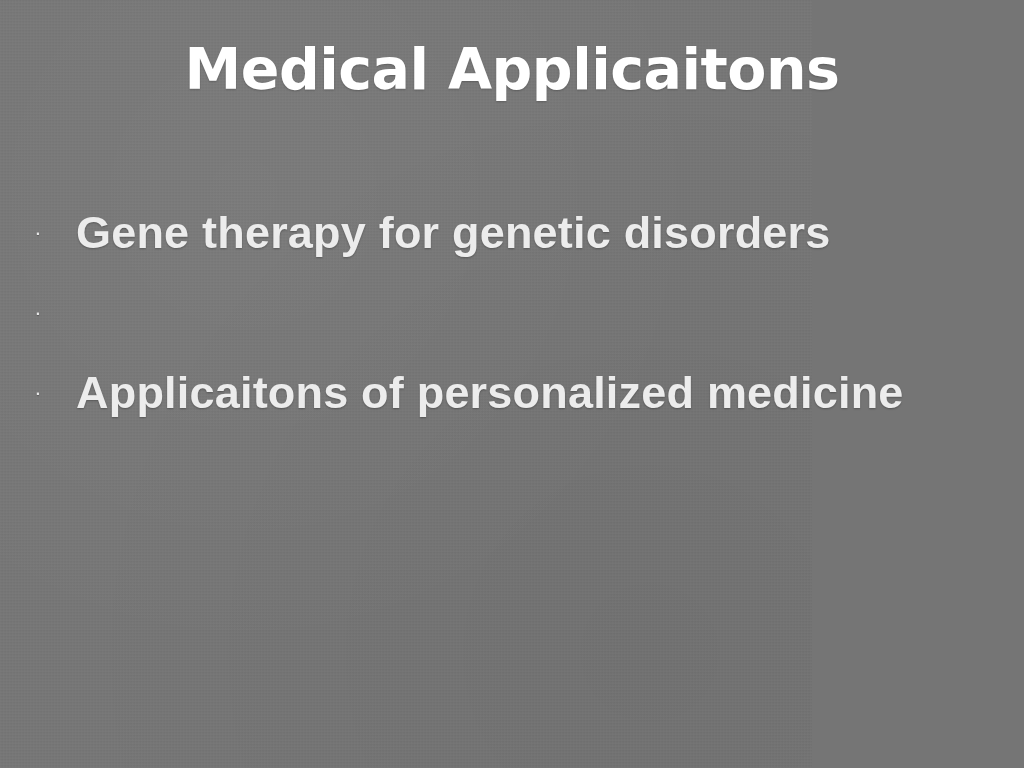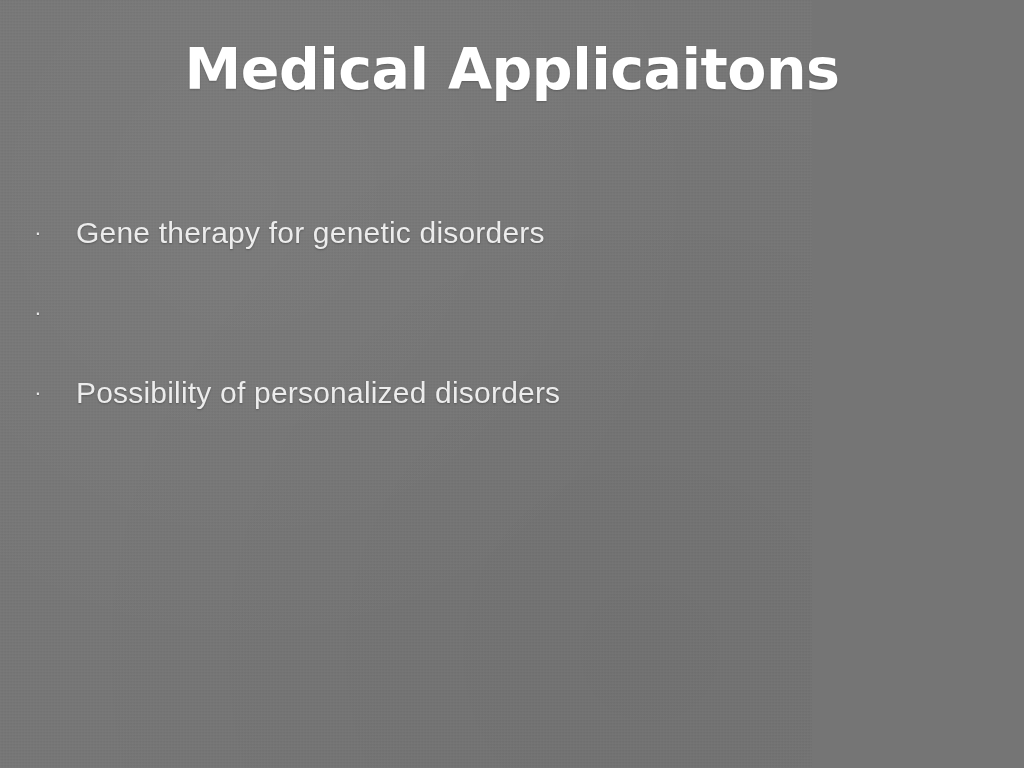--- a/index.html
+++ b/index.html
@@ -68,24 +68,24 @@
   .bullet-marker {
     width: 76px;
     flex: 0 0 76px;
     text-align: center;
     color: #e9e9e9;
     font-size: 22px;
     line-height: 74px;
     text-shadow: 0 1px 1px rgba(0,0,0,0.25);
   }
   .bullet-text {
-    font-size: 30px;
+    font-size: 45px;
     line-height: 74px;
     color: #ececec;
-    font-weight: 400;
+    font-weight: 700;
     letter-spacing: 0.2px;
     text-shadow: 0 1px 2px rgba(0,0,0,0.28);
     white-space: nowrap;
     font-family: "Liberation Sans", sans-serif;
   }
 </style>
 </head>
 <body>
 
 <div class="slide">
@@ -98,17 +98,17 @@
       <span class="bullet-marker">·</span>
       <span class="bullet-text">Gene therapy for genetic disorders</span>
     </li>
 
     <li class="bullet-row">
       <span class="bullet-marker">·</span>
     </li>
 
     <li class="bullet-row">
       <span class="bullet-marker">·</span>
-      <span class="bullet-text">Possibility of personalized disorders</span>
+      <span class="bullet-text">Applicaitons of personalized medicine</span>
     </li>
 
   </ul>
 </div>
 
 </body></html>

